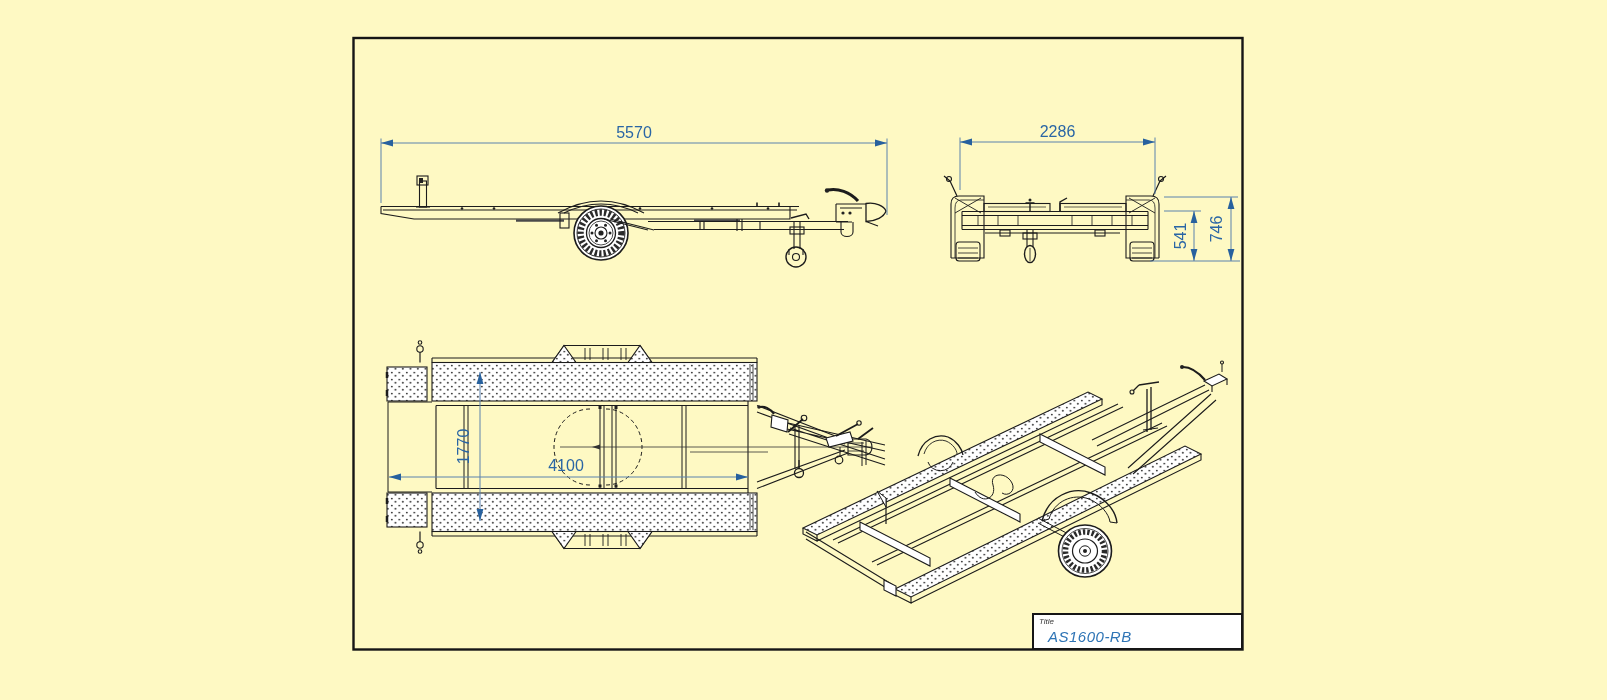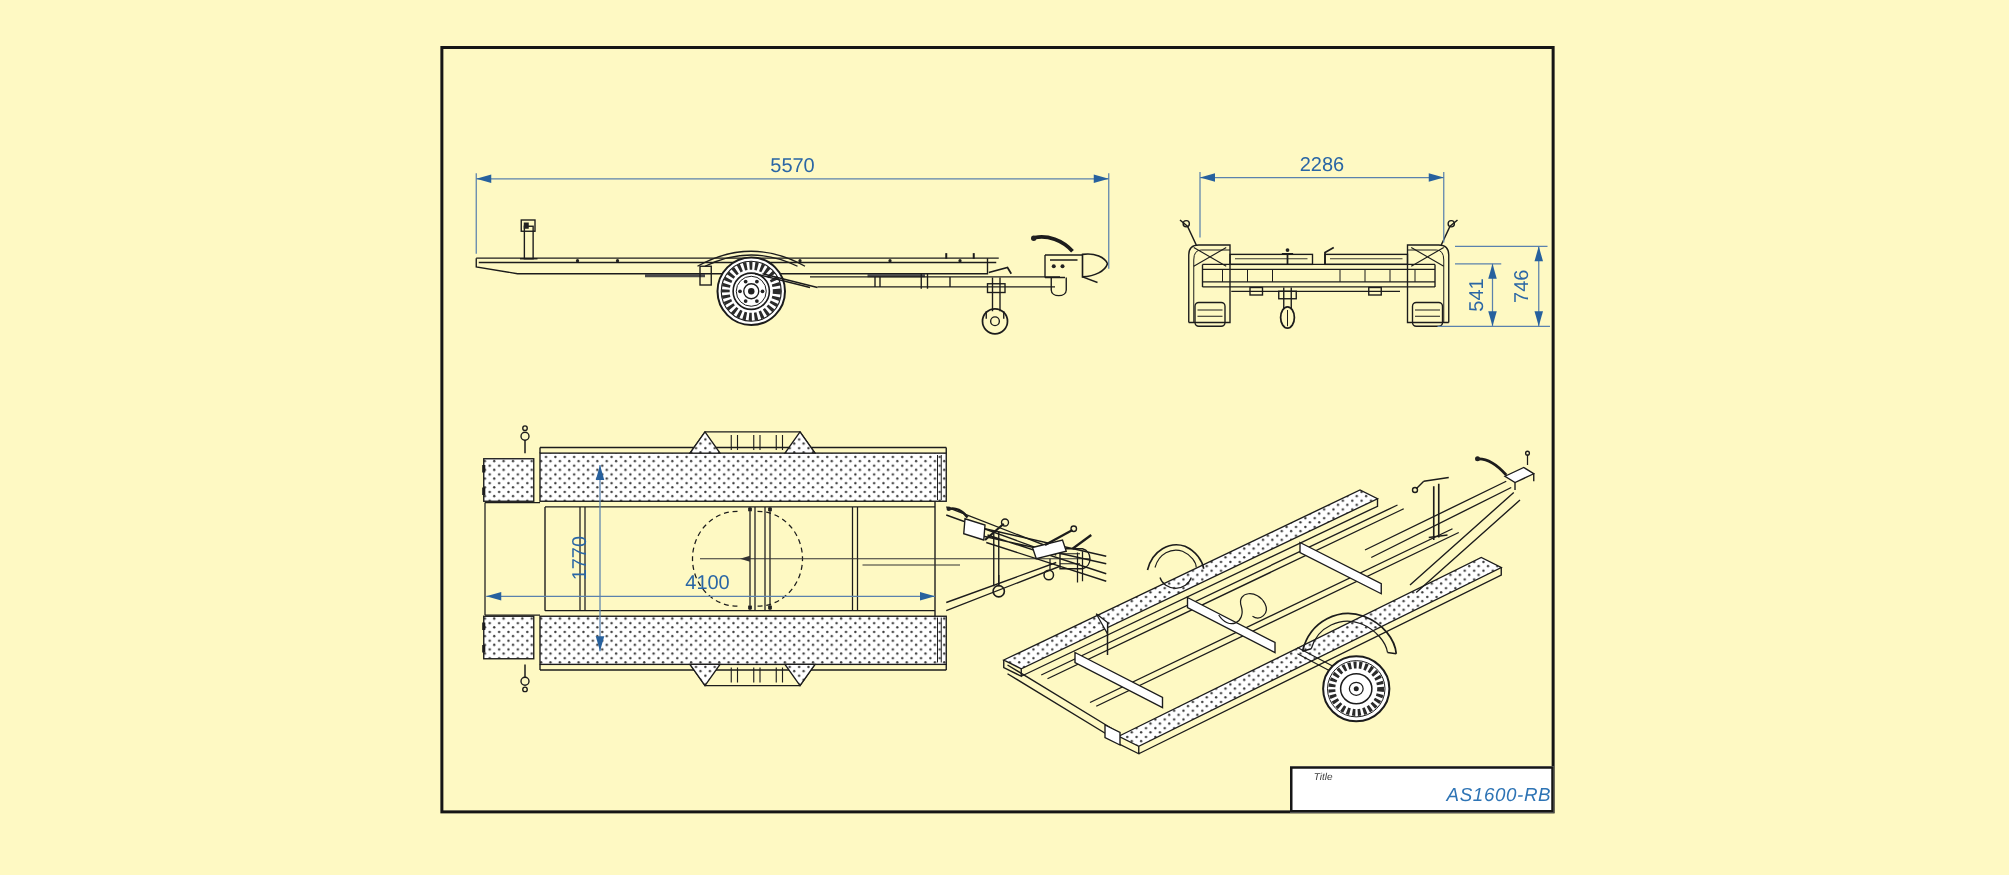--- a/index.html
+++ b/index.html
@@ -4,22 +4,22 @@
 <style>
   html,body{margin:0;padding:0;background:#ffffff;}
   .canvas{position:relative;width:1607px;height:700px;background:#fef9c3;overflow:hidden;
           font-family:"Liberation Sans",sans-serif;}
   svg{position:absolute;left:0;top:0;}
   svg text{font-family:"Liberation Sans",sans-serif;}
   .dimtxt{font-size:16px;fill:#2a66a5;}
   .titleblock{position:absolute;left:1032px;top:613px;width:211px;height:37px;
               box-sizing:border-box;border:2px solid #161616;background:#fff;}
   .titleblock .lbl{position:absolute;left:5px;top:2px;font-size:8px;font-style:italic;
-                   color:#3a3a3a;margin-left:12px;}
-  .titleblock .val{position:absolute;left:0;right:0;top:13px;text-align:right;
+                   color:#3a3a3a;}
+  .titleblock .val{position:absolute;left:0;right:0;top:13px;text-align:left;
                    padding-left:14px;font-size:15px;font-style:italic;color:#2e74b5;
                    letter-spacing:0.5px;}
 </style>
 </head>
 <body>
 
 <div class="canvas">
 <svg width="1607" height="700" viewBox="0 0 1607 700">
   <defs>
     <pattern id="perf" width="7.5" height="7" patternUnits="userSpaceOnUse">

